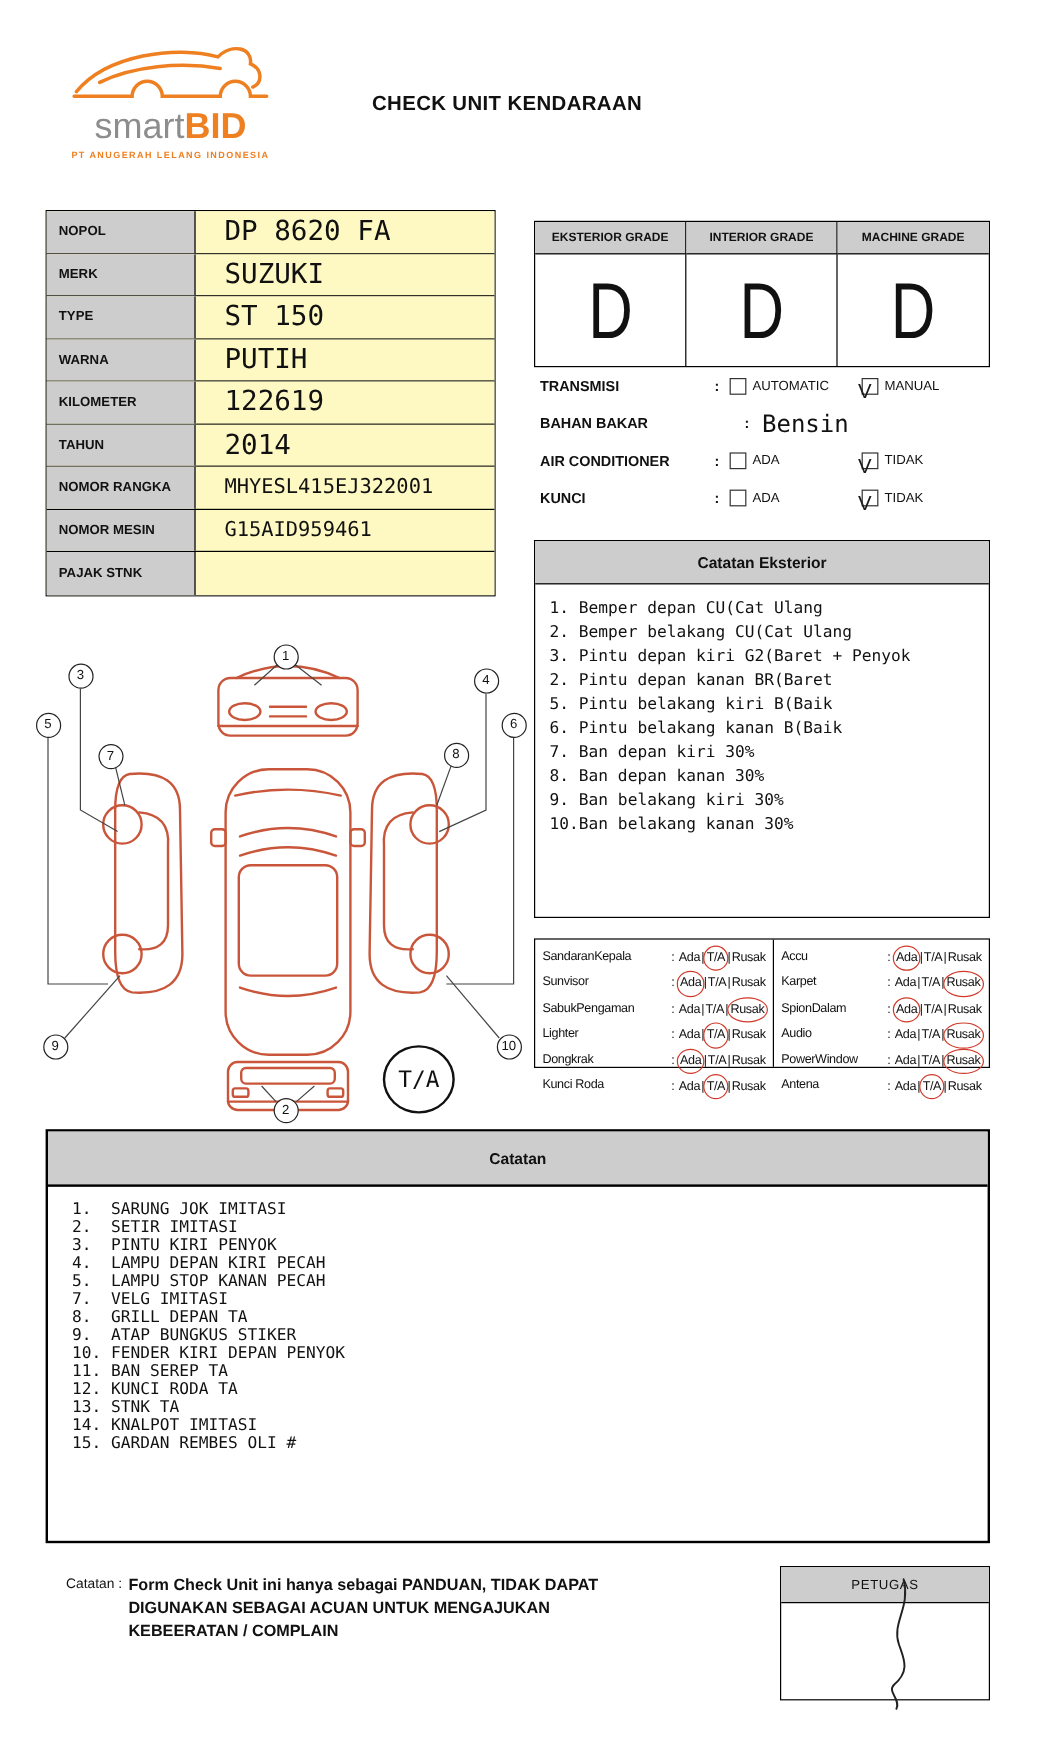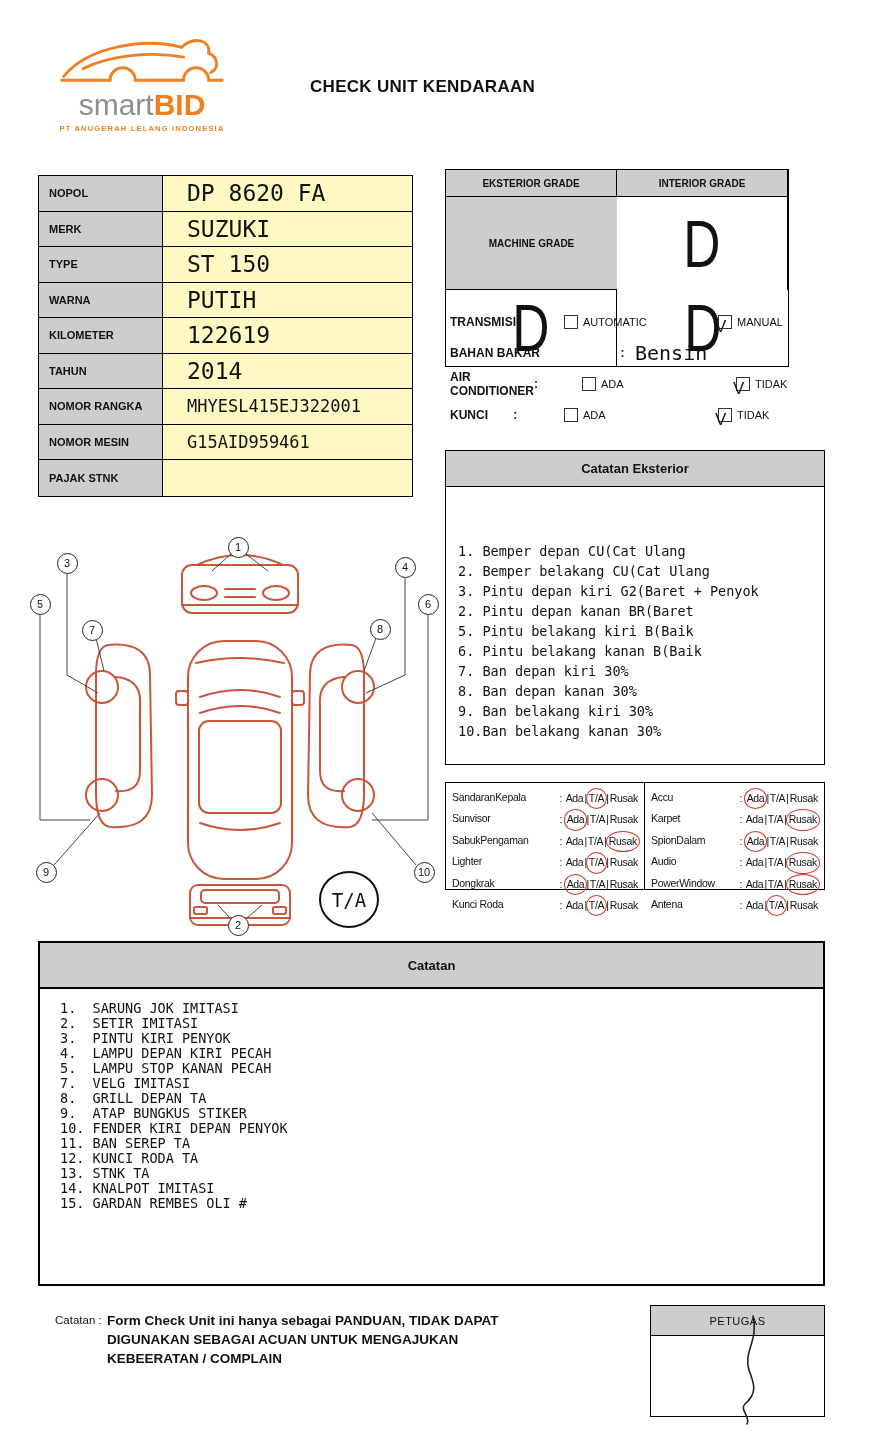--- a/index.html
+++ b/index.html
@@ -23,42 +23,42 @@
 
   
   .vehicle-table { position:absolute; left:38px; top:175px; width:375px; border:1.5px solid #000; }
   .vrow { display:flex; height:35.5px; border-bottom:1px solid #000; background:#fef9c3;justify-content:center; }
   .vrow:last-child { border-bottom:none; }
   .vlabel { width:124px; background:var(--header-grey); border-right:1px solid #000; font-size:11px; font-weight:bold; display:flex; align-items:center; padding-left:10px; }
   .vvalue { flex:1; font-family:"DejaVu Sans Mono", monospace; font-size:23px; display:flex; align-items:center; padding-left:24px; white-space:nowrap; }
   .vvalue.small { font-size:17px; }
 
   
-  .grades { position:absolute; left:445px; top:169px; width:344px; display:grid; grid-template-columns:1fr 1fr; grid-template-rows:27px 93px; border:1.5px solid #000; background:#fff; }
+  .grades { position:absolute; left:445px; top:184px; width:380px; display:grid; grid-template-columns:1fr 1fr 1fr; grid-template-rows:27px 93px; border:1.5px solid #000; background:#fff; }
   .gh { background:var(--header-grey); border-bottom:1px solid #000; border-right:1px solid #000; font-size:10px; font-weight:bold; display:flex; align-items:center; justify-content:center; }
   .gv { border-right:1px solid #000; display:flex; align-items:center; justify-content:center; }
   .grades > :nth-child(3n) { border-right:none; }
   .gd { font-size:66px; font-weight:400; display:inline-block; transform:scaleX(.78); }
 
   
   .options { position:absolute; left:450px; top:306px; width:378px; }
   .opt-row { display:flex; align-items:center; height:31px; font-size:12px; }
   .opt-label { width:160px; font-weight:bold; }
   .opt-colon { width:25px; text-align:center; font-weight:bold; }
   .opt-choices { flex:1; display:flex; align-items:center; }
-  .opt-choice { display:flex; align-items:center; width:110px;margin-left:44px; }
+  .opt-choice { display:flex; align-items:center; width:110px; }
   .cbox { position:relative; width:14px; height:14px; border:1px solid #333; margin-right:5px; flex:0 0 auto; background:#fff; }
   .vmark { position:absolute; left:-4px; top:1px; font-size:17px; color:#1a1a1a; font-family:"Liberation Sans",sans-serif; }
   .opt-choice-label { font-size:11px; }
   .opt-value { font-family:"DejaVu Sans Mono", monospace; font-size:20px;text-align:center; }
 
   
   .box-header { height:36px; background:var(--header-grey); border-bottom:1px solid #000; display:flex; align-items:center; justify-content:center; font-weight:bold; font-size:13px; }
   .cat-ext { position:absolute; left:445px; top:450px; width:380px; height:315px; border:1.5px solid #000; background:#fff; }
-  .cat-ext .mono-list { padding:10px 12px;margin-top:44px; }
+  .cat-ext .mono-list { padding:10px 12px; }
   .mono-list { font-family:"DejaVu Sans Mono", monospace; }
   .cat-ext .mono-item { font-size:13.5px; line-height:20px; white-space:pre; }
 
   
   .diagram { position:absolute; left:20px; top:525px; width:420px; height:415px; }
   .diagram svg.dsvg { position:absolute; left:0; top:0; }
   .oc { stroke:var(--diagram-orange); }
   #callouts { position:absolute; left:0; top:0; width:100%; height:100%; }
   .callout { position:absolute; width:21px; height:21px; border:1px solid #222; border-radius:50%; background:#fff; font-size:11px; display:flex; align-items:center; justify-content:center; }
   .stamp { position:absolute; left:299px; top:346px; width:60px; height:57px; border:2px solid #111; border-radius:50%; display:flex; align-items:center; justify-content:center; font-family:"DejaVu Sans Mono", monospace; font-size:19px; background:transparent; }

